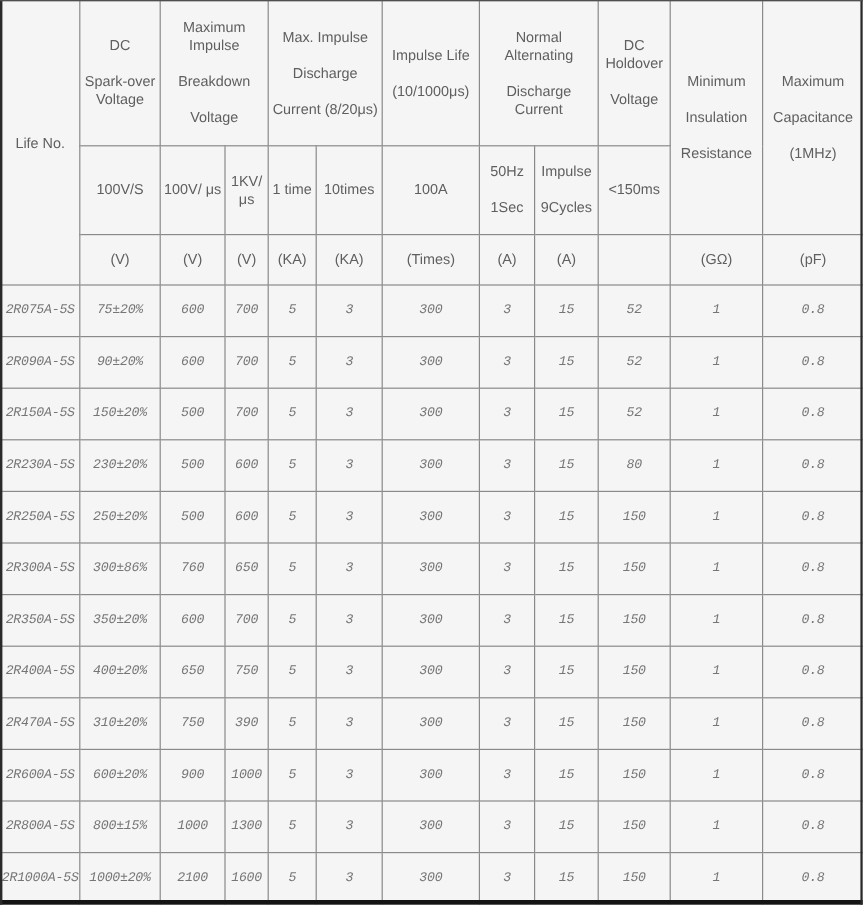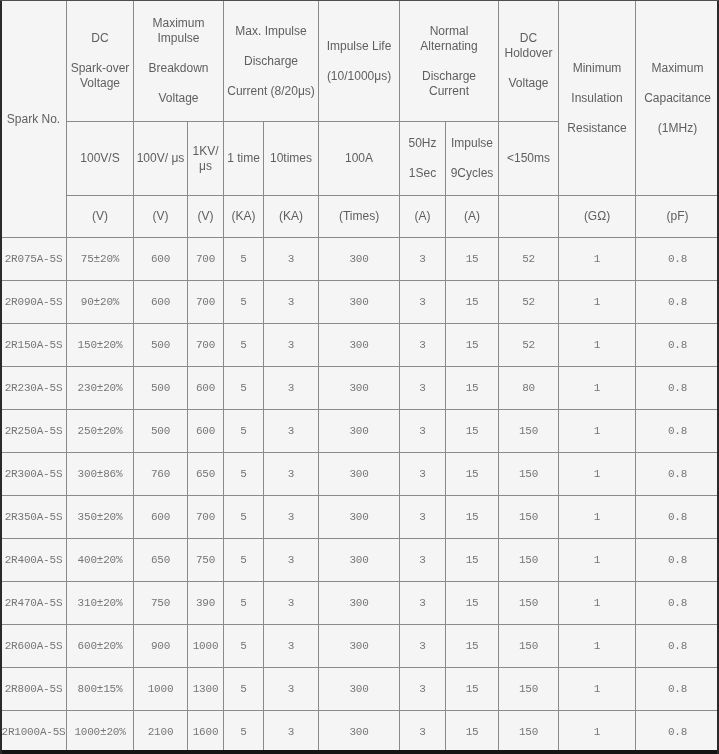--- a/index.html
+++ b/index.html
@@ -37,21 +37,21 @@
   td{
     font-family:"Liberation Mono", monospace;
     font-size:11px;
     letter-spacing:-0.2px;
     color:#767676;
     white-space:nowrap;
   }
   thead tr.r1{height:121px;}
   thead tr.r2{height:74px;}
   thead tr.r3{height:42px;}
-  tbody tr{height:43px;}
+  tbody tr{height:43px;font-style:italic;}
   
   .edge{
     position:absolute;
     left:0;top:0;right:0;bottom:0;
     pointer-events:none;
     box-shadow:
       inset 0 1px 0 #4f4f4f,
       inset 2px 0 0 #2a2a2a,
       inset -2px 0 0 #2a2a2a,
       inset 0 -4px 0 #141414;
@@ -71,21 +71,21 @@
         <col style="width:55px">
       <col style="width:81px">
         <col style="width:46px">
         <col style="width:53px">
       <col style="width:60px">
         <col style="width:77px">
         <col style="width:84px">
     </colgroup>
     <thead>
       <tr class="r1">
-        <th rowspan="3">Spark No.</th>
+        <th rowspan="3">Life No.</th>
         <th>DC
 
 Spark-over
 Voltage</th>
         <th colspan="2">Maximum
 Impulse
 
 Breakdown
 
 Voltage</th>

